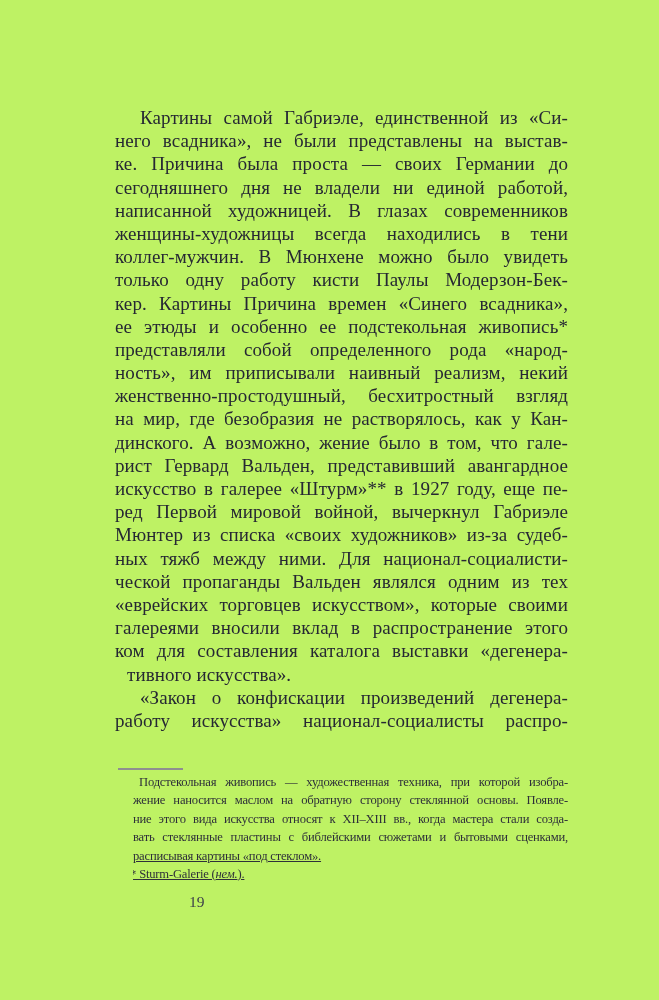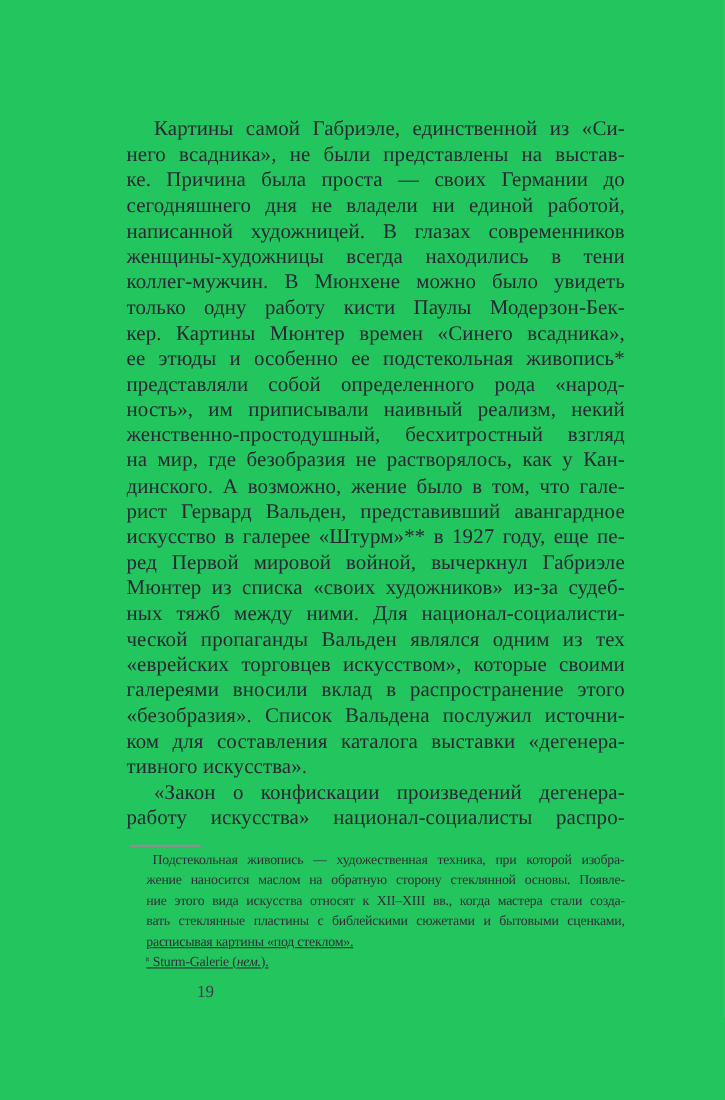--- a/index.html
+++ b/index.html
@@ -1,20 +1,20 @@
 <!DOCTYPE html>
 <html><head>
 <meta charset="utf-8">
 <style>
   html, body { margin: 0; padding: 0; background: #e8e8e8; }
   .page {
     position: relative;
     width: 659px;
     height: 1000px;
-    background: #22c55e;
+    background: #bef264;
     font-family: "Liberation Serif", serif;
     color: #262833;
     overflow: hidden;
     margin: 0 auto;
   }
   .body-text {
     position: absolute;
     left: 115px;
     top: 106px;
     width: 453px;
@@ -23,21 +23,21 @@
     letter-spacing: 0.1px;
   }
   .bl {
     text-align: justify;
     text-align-last: justify;
     height: 23.2px;
     overflow: hidden;
     white-space: nowrap-none;
   }
   .bl.indent { text-indent: 25px; }
-  .bl.end { text-align-last: left; }
+  .bl.end { text-align-last: left; margin-left: 12px; }
   .fn-sep {
     position: absolute;
     left: 118px;
     top: 768px;
     width: 65px;
     height: 2px;
     background: #8f8f8f;
   }
   .footnotes {
     position: absolute;
@@ -53,57 +53,56 @@
     text-align: justify;
     text-align-last: justify;
     height: 18.4px;
     overflow: hidden;
   }
   .fl.end { text-align-last: left; text-decoration: underline; }
   .fl.hang { text-indent: -9px; }
   .fl i { font-style: italic; }
   .page-num {
     position: absolute;
-    left: 179px;
+    left: 189px;
     top: 893px;
     font-size: 15.5px;
     color: #3c3f4a;
     text-align: center;
   }
 </style>
 </head>
 <body>
 
 <div class="page">
 
   <div class="body-text">
     <div class="bl indent">Картины самой Габриэле, единственной из «Си-</div>
     <div class="bl">него всадника», не были представлены на выстав-</div>
     <div class="bl">ке. Причина была проста — своих Германии до</div>
     <div class="bl">сегодняшнего дня не владели ни единой работой,</div>
     <div class="bl">написанной художницей. В глазах современников</div>
     <div class="bl">женщины-художницы всегда находились в тени</div>
     <div class="bl">коллег-мужчин. В Мюнхене можно было увидеть</div>
     <div class="bl">только одну работу кисти Паулы Модерзон-Бек-</div>
-    <div class="bl">кер. Картины Мюнтер времен «Синего всадника»,</div>
+    <div class="bl">кер. Картины Причина времен «Синего всадника»,</div>
     <div class="bl">ее этюды и особенно ее подстекольная живопись*</div>
     <div class="bl">представляли собой определенного рода «народ-</div>
     <div class="bl">ность», им приписывали наивный реализм, некий</div>
     <div class="bl">женственно-простодушный, бесхитростный взгляд</div>
     <div class="bl">на мир, где безобразия не растворялось, как у Кан-</div>
     <div class="bl">динского. А возможно, жение было в том, что гале-</div>
     <div class="bl">рист Гервард Вальден, представивший авангардное</div>
     <div class="bl">искусство в галерее «Штурм»** в 1927 году, еще пе-</div>
     <div class="bl">ред Первой мировой войной, вычеркнул Габриэле</div>
     <div class="bl">Мюнтер из списка «своих художников» из-за судеб-</div>
     <div class="bl">ных тяжб между ними. Для национал-социалисти-</div>
     <div class="bl">ческой пропаганды Вальден являлся одним из тех</div>
     <div class="bl">«еврейских торговцев искусством», которые своими</div>
     <div class="bl">галереями вносили вклад в распространение этого</div>
-    <div class="bl">«безобразия». Список Вальдена послужил источни-</div>
     <div class="bl">ком для составления каталога выставки «дегенера-</div>
     <div class="bl end">тивного искусства».</div>
     <div class="bl indent">«Закон о конфискации произведений дегенера-</div>
     <div class="bl">работу искусства» национал-социалисты распро-</div>
   </div>
 
   <div class="fn-sep"></div>
 
   <div class="footnotes">
     <div class="fl hang">* Подстекольная живопись — художественная техника, при которой изобра-</div>

